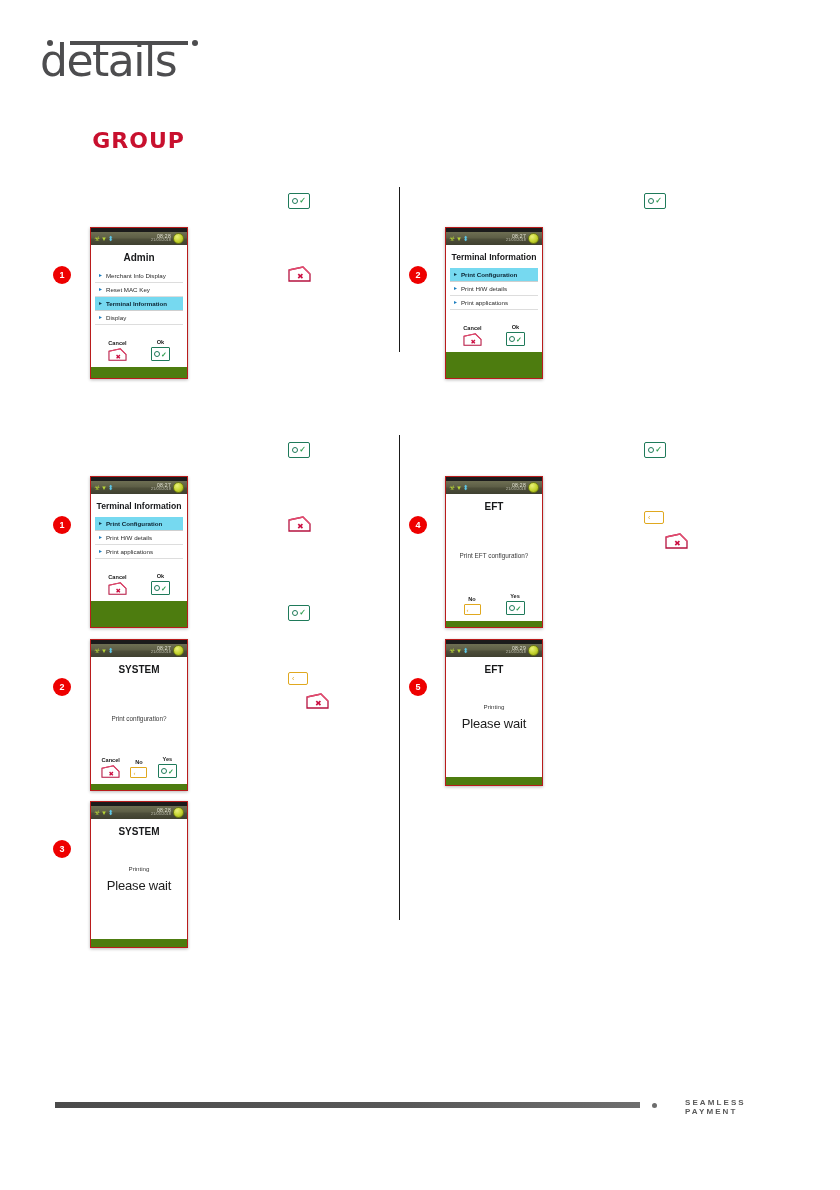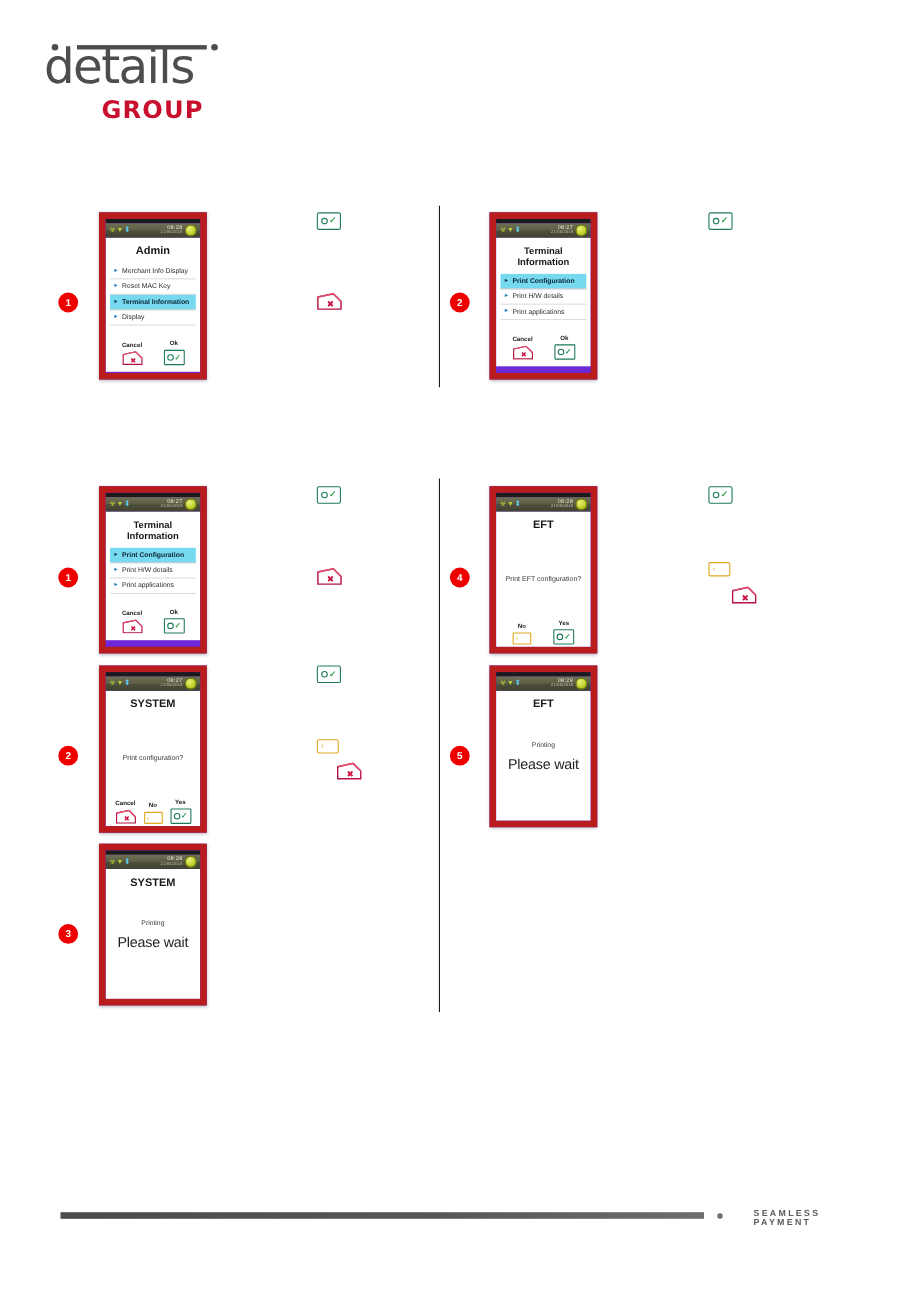--- a/index.html
+++ b/index.html
@@ -21,42 +21,44 @@
   }
   .logo-bar{
     position:absolute;left:30px;top:5px;width:118px;height:4px;background:#4d4d4f;
   }
   .logo-dot-a{position:absolute;left:7px;top:4px;width:6px;height:6px;border-radius:50%;background:#4d4d4f;}
   .logo-dot-b{position:absolute;left:152px;top:4px;width:6px;height:6px;border-radius:50%;background:#4d4d4f;}
   .logo-group{
     text-align:right;width:145px;margin-left:0;
     font-size:22px;font-weight:700;color:#c8102e;letter-spacing:1px;
     font-family:"DejaVu Sans", sans-serif;
+    margin-top:40px;
   }
 
   
   .v-divider{position:absolute;background:#1a1a1a;width:1px;}
 
   
   .step-badge{
     position:absolute;width:18px;height:18px;border-radius:50%;
     background:#ee0000;color:#ffffff;
     font-size:9px;font-weight:700;
     display:flex;align-items:center;justify-content:center;
     line-height:1;
   }
 
   
   .device{
     position:absolute;width:98px;
-    background:#6d28d9;
-    border:6px solid #b91c1c;
+    background:#4d7c0f;
+    border:1px solid #b91c1c;
     box-shadow:0 1px 3px rgba(0,0,0,0.28);
     overflow:hidden;
     box-sizing:border-box;
+    margin-top:34px;
   }
   .dev-top{height:4px;background:#1b1b1b;}
   .statusbar{
     height:13px;
     background:linear-gradient(to bottom,#6e6f53 0%,#5c5d45 48%,#4e4f3a 52%,#3f4030 100%);
     display:flex;align-items:center;
     padding:0 3px;box-sizing:border-box;position:relative;
   }
   .sb-icons{display:flex;gap:2px;align-items:center;}
   .sb-ic{font-size:7px;line-height:1;color:#b7d437;}

